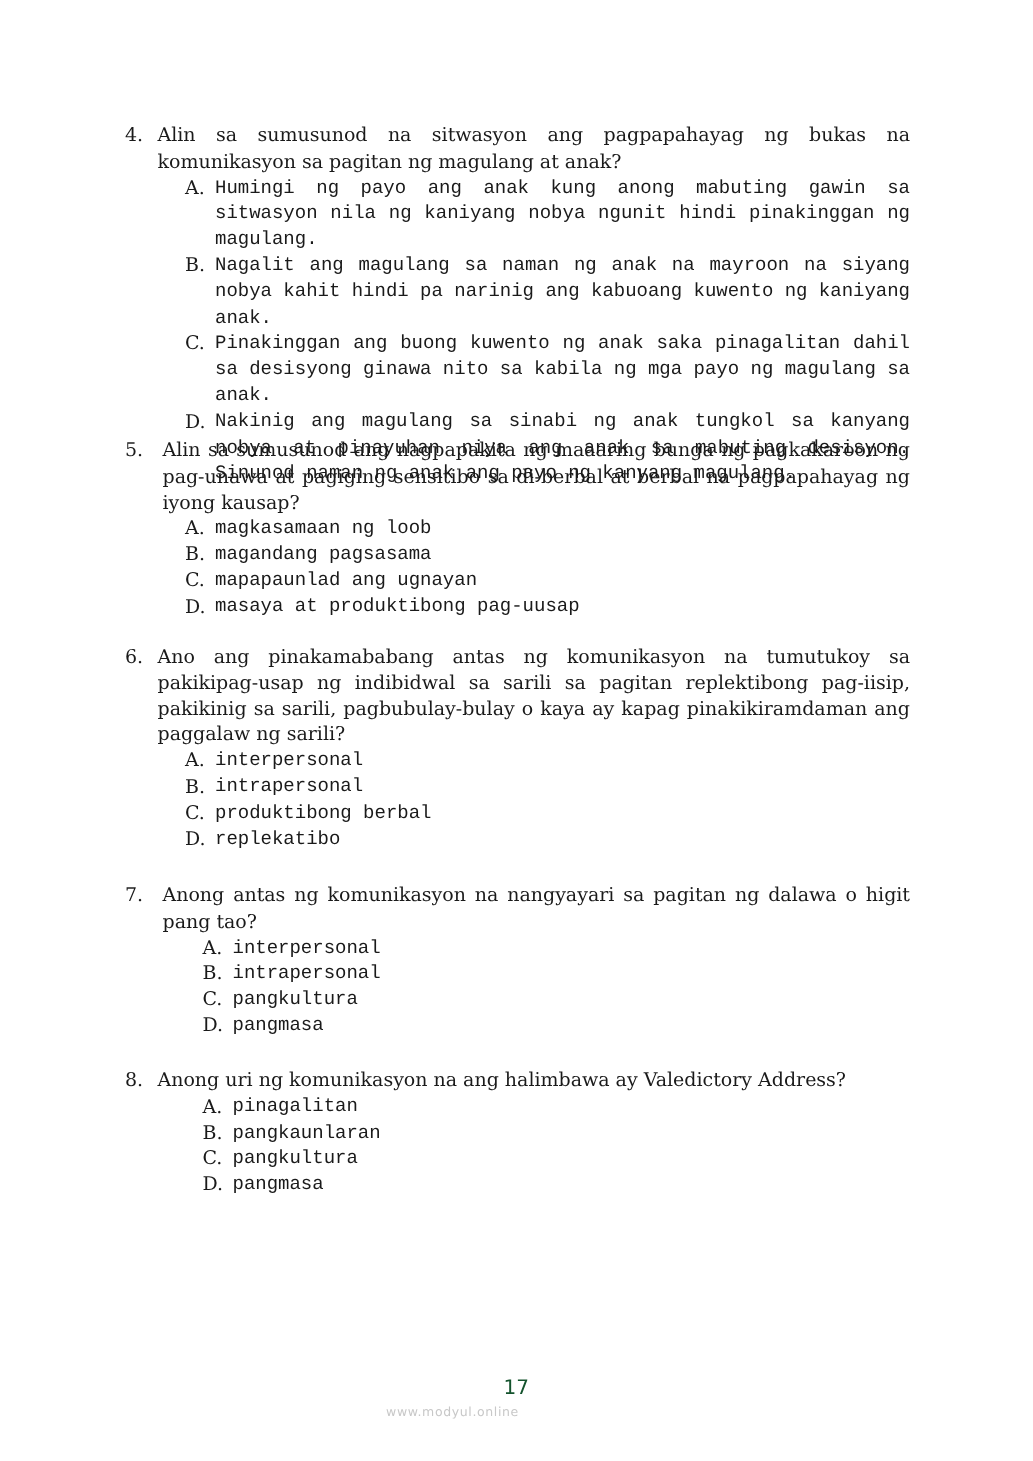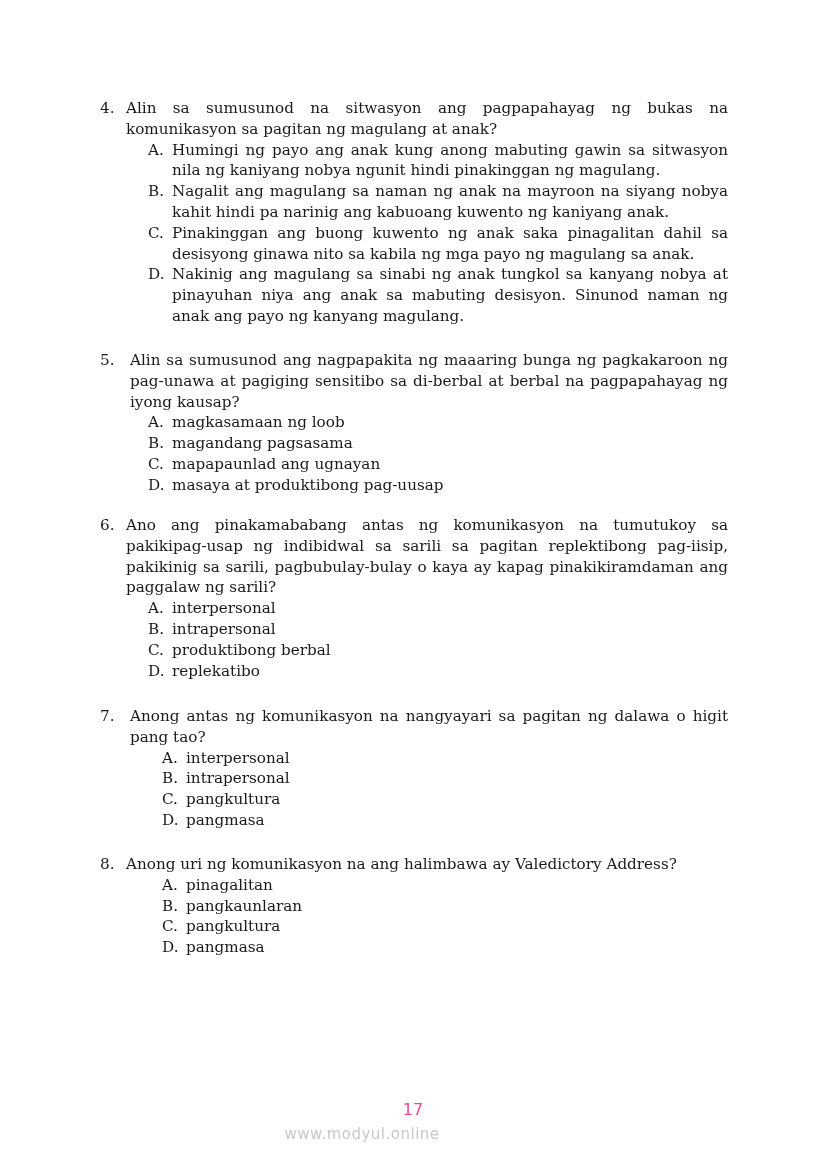--- a/index.html
+++ b/index.html
@@ -6,25 +6,25 @@
   body { width: 826px; height: 1169px; position: relative; overflow: hidden;
          font-family: "DejaVu Serif", "Liberation Serif", serif; color: #1a1a1a; }
   .page { position: absolute; left: 0; top: 0; width: 826px; height: 1169px; }
   .q { position: absolute; left: 100px; width: 628px; font-size: 15.2px; line-height: 20.8px; }
   .q-head { display: flex; }
   .q-num { width: 26px; flex: 0 0 auto; }
   .q-text { flex: 1; text-align: justify; }
   .opts { margin: 0; padding: 0; list-style: none; }
   .opt { display: flex; }
   .opt-letter { width: 24px; flex: 0 0 auto; }
-  .opt-text { flex: 1; text-align: justify; }
+  .opt-text { flex: 1; text-align: justify; font-family: Liberation Mono, monospace; }
   .page-num { position: absolute; top: 1100px; left: 0; width: 826px; text-align: center;
-              font-family: "DejaVu Sans", "Liberation Sans", sans-serif; font-size: 16px; color: #ec4899; }
+              font-family: "DejaVu Sans", "Liberation Sans", sans-serif; font-size: 16px; color: #14532d; }
   .watermark { position: absolute; top: 1125px; left: 0; width: 724px; text-align: center;
-               font-family: "DejaVu Sans", "Liberation Sans", sans-serif; font-size: 15px; color: #c8c8c8; letter-spacing: 0.5px; }
+               font-family: "DejaVu Sans", "Liberation Sans", sans-serif; font-size: 10px; color: #c8c8c8; letter-spacing: 0.5px; }
 </style>
 </head>
 <body>
 
 <div class="page">
 
   <div class="q" style="top:98px;">
     <div class="q-head">
       <span class="q-num">4.</span>
       <span class="q-text">Alin sa sumusunod na sitwasyon ang pagpapahayag ng bukas na komunikasyon sa pagitan ng magulang at anak?</span>

